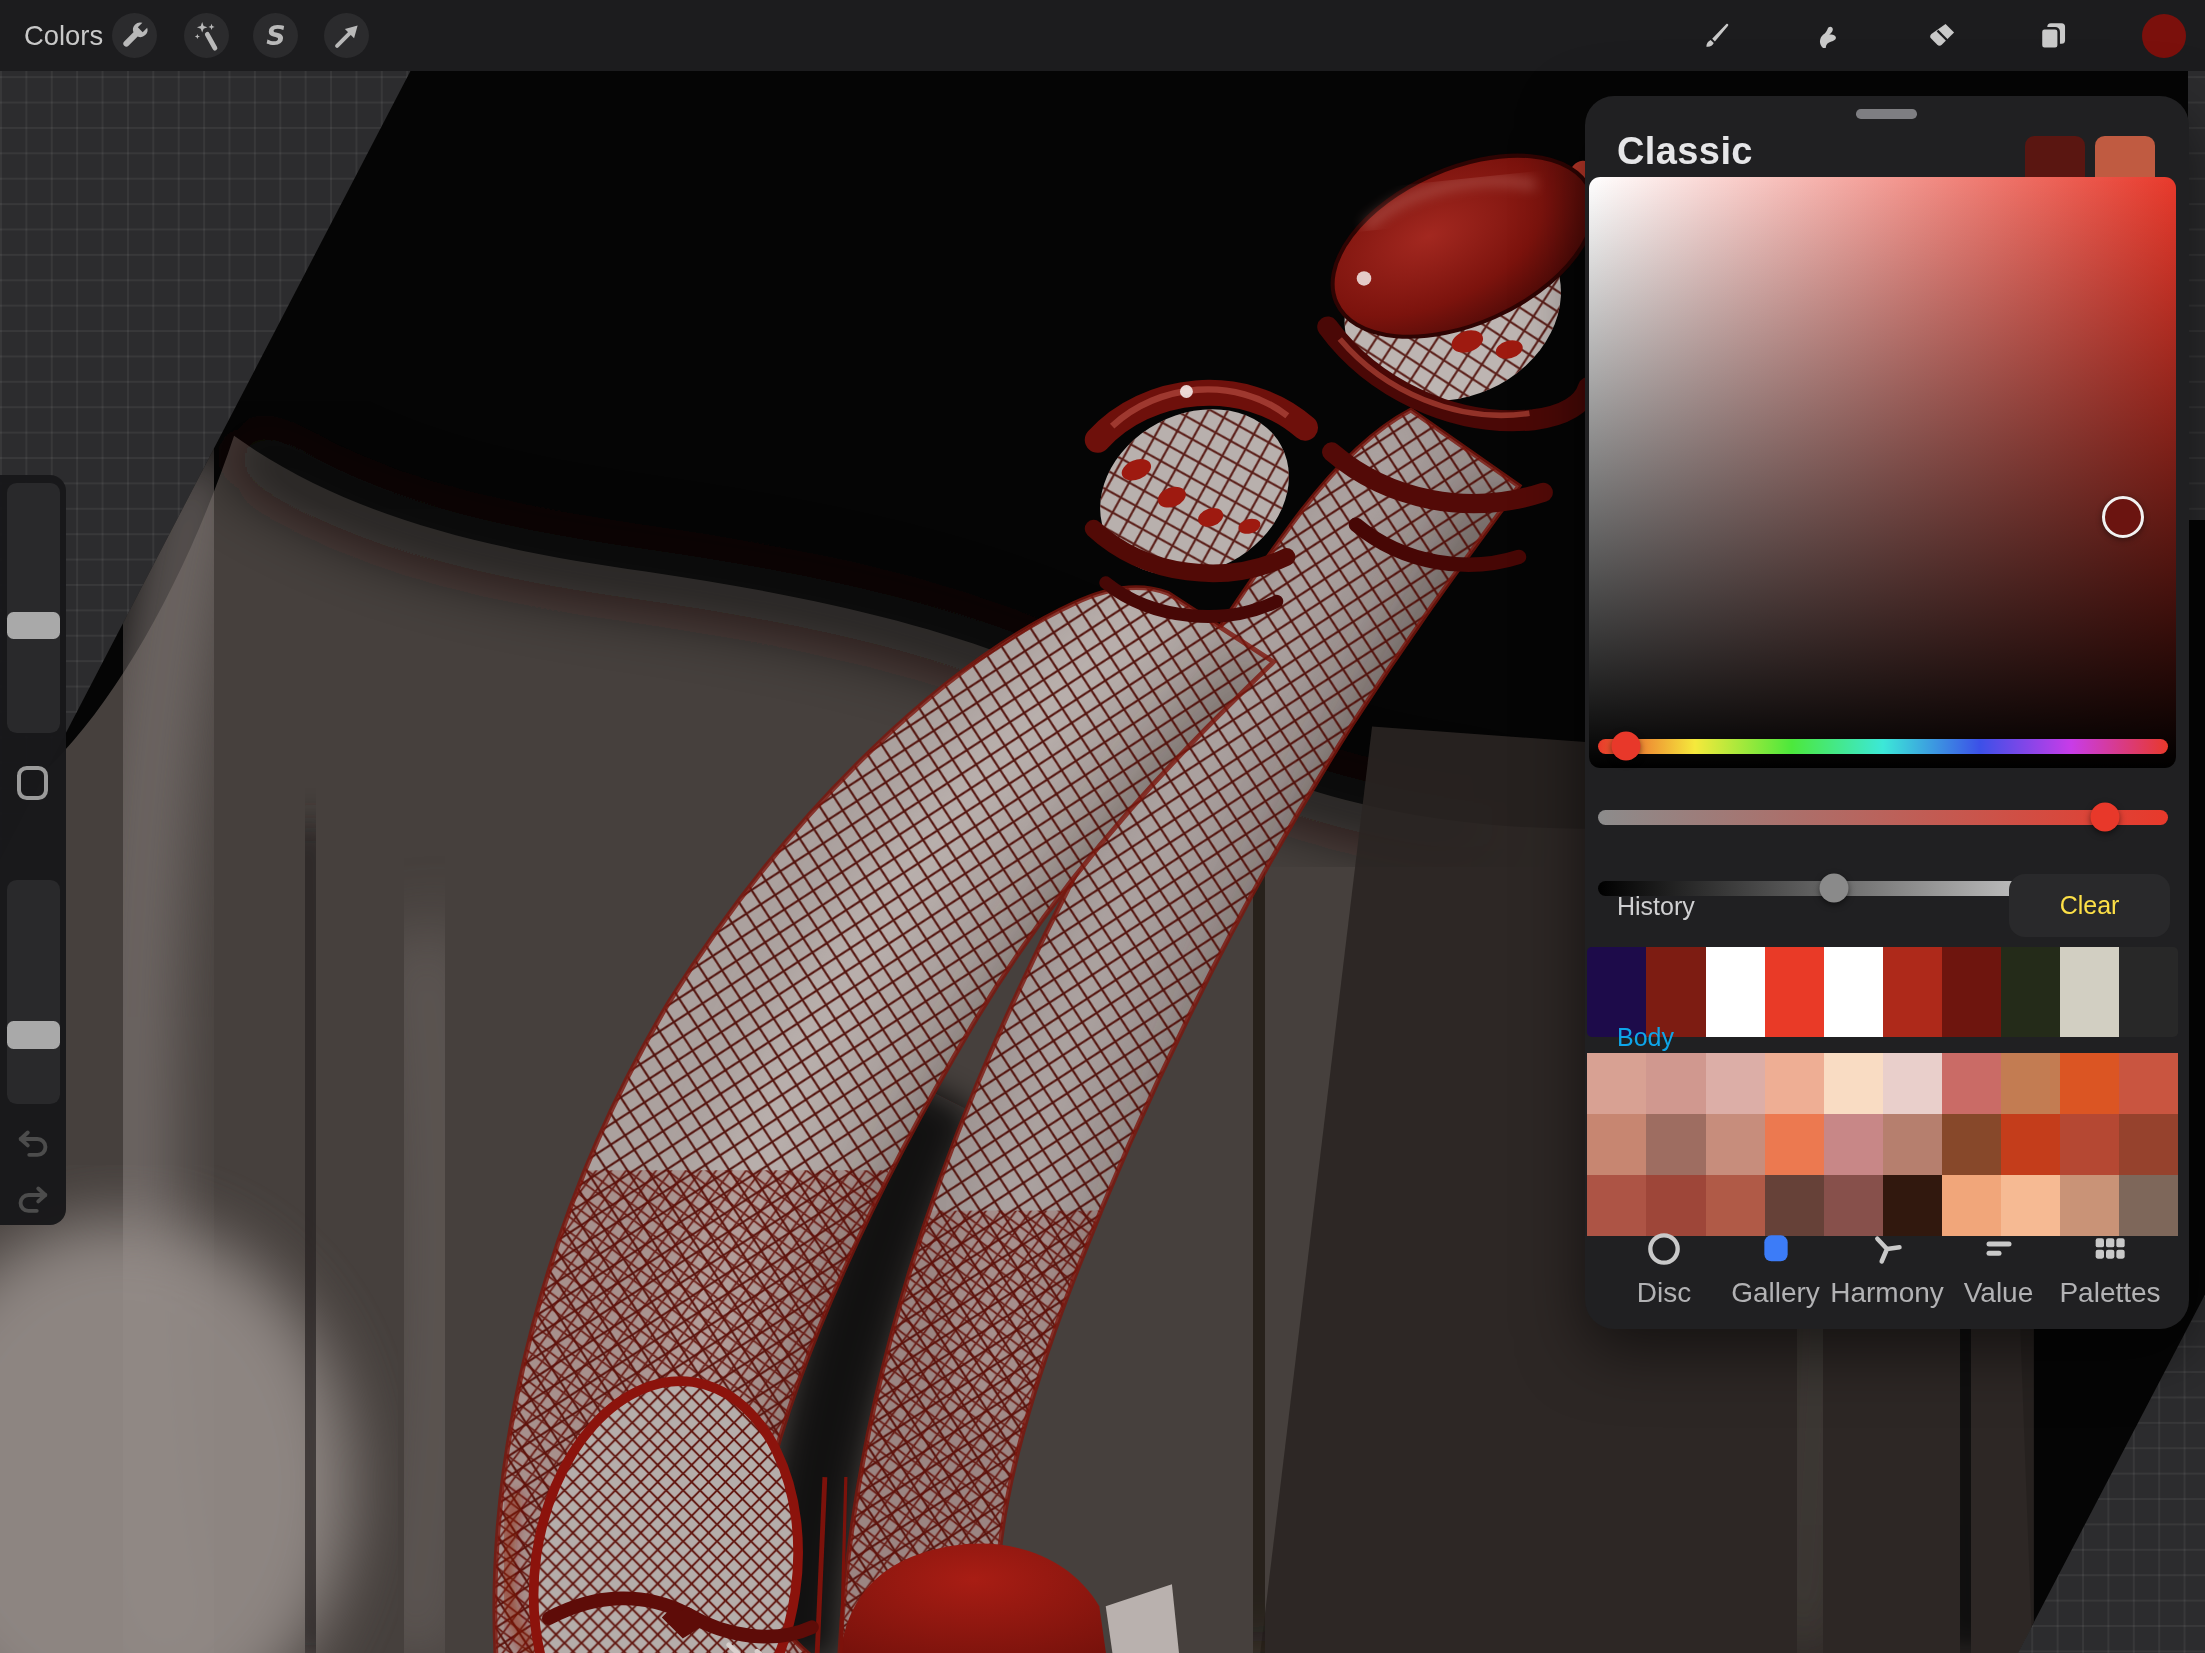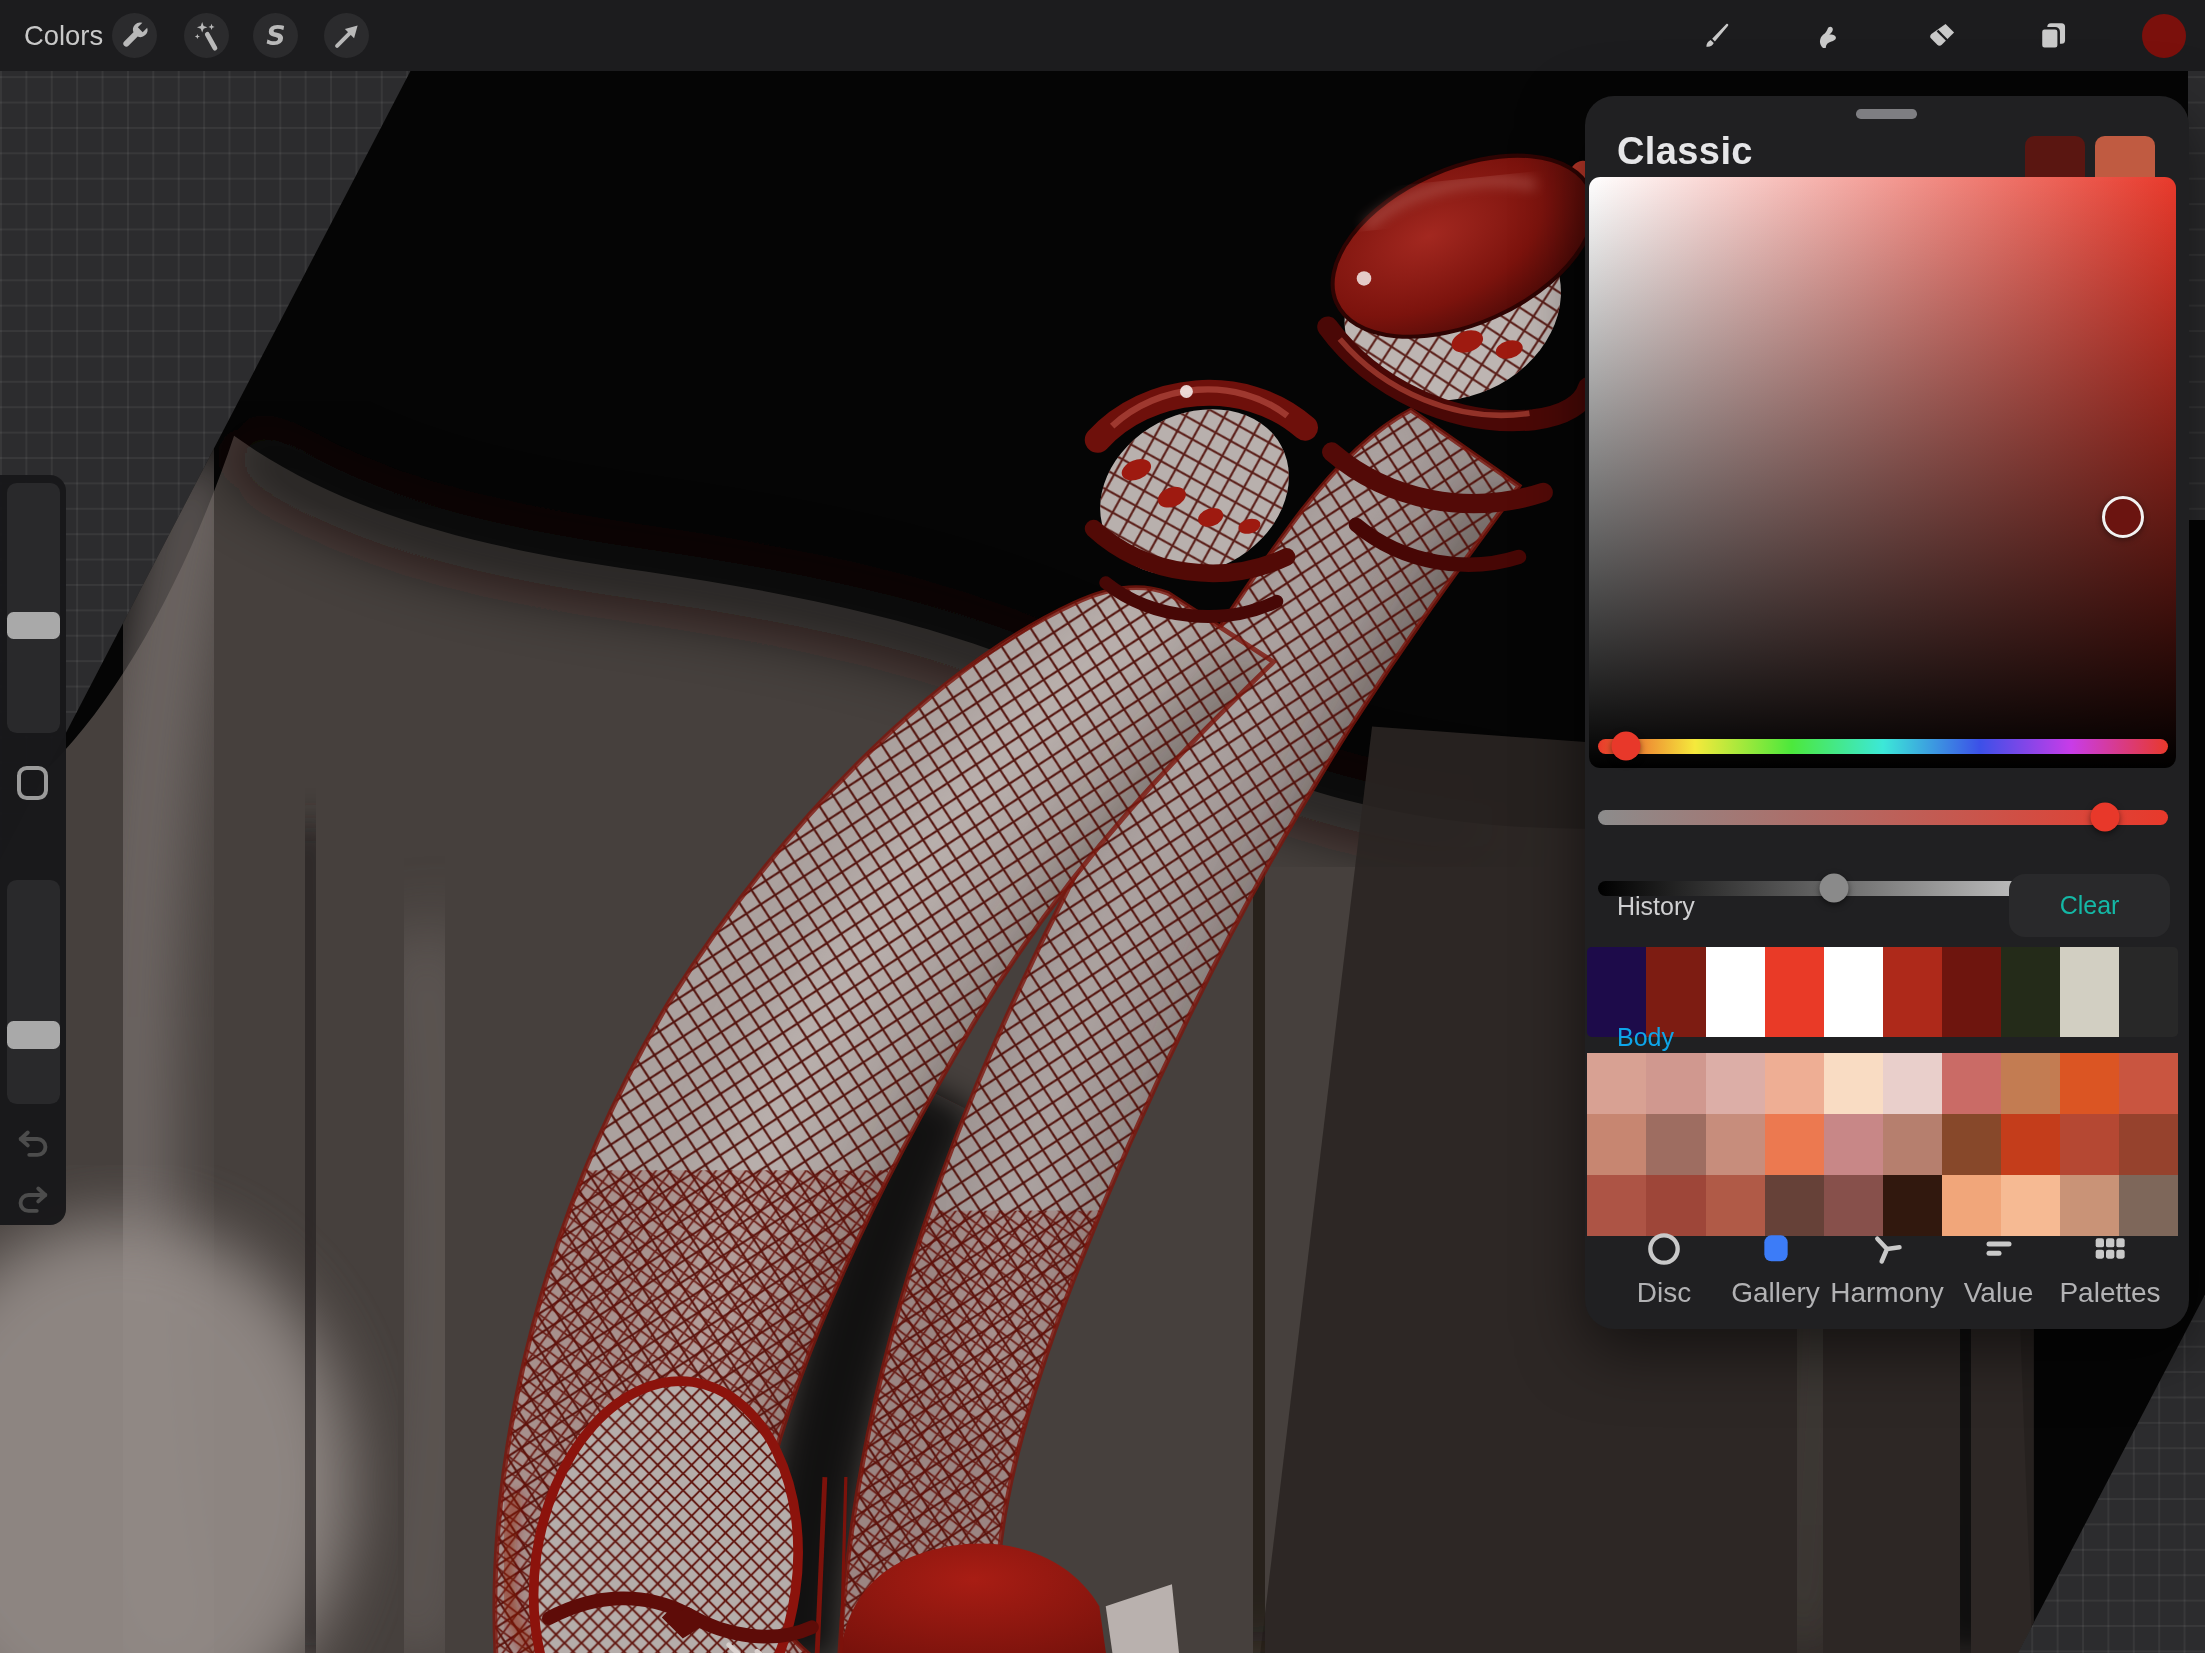--- a/index.html
+++ b/index.html
@@ -51,21 +51,21 @@
     background:linear-gradient(to bottom, rgba(0,0,0,0), #000),
                linear-gradient(to right, #ffffff, var(--square-hue,#e8392b));}
   .sb-picker{position:absolute;width:36px;height:36px;border:3.2px solid #f2f2f2;border-radius:50%;
     transform:translate(-50%,-50%);box-shadow:0 1.6px 6.5px rgba(0,0,0,.45);}
   .hslider{position:absolute;left:13px;width:570px;height:14.5px;border-radius:8px;}
   .hknob{position:absolute;top:50%;width:29px;height:29px;border-radius:50%;
     transform:translate(-14.5px,-50%);box-shadow:0 2.4px 6.5px rgba(0,0,0,.5);}
   .row-label{position:absolute;left:32px;font-size:25px;color:#cfcfd1;}
   .clear-btn{position:absolute;left:424px;top:778px;width:161px;height:63px;border-radius:16px;
     background:#29292b;display:flex;align-items:center;justify-content:center;
-    font-size:25px;color:#14b8a6;}
+    font-size:25px;color:#fde047;}
   .history-row{position:absolute;left:2.4px;top:851px;width:591px;height:90px;border-radius:4.8px;
     overflow:hidden;display:flex;}
   .history-row>div{flex:1;height:100%;}
   .palette-grid{position:absolute;left:2.4px;top:957px;width:591px;height:182px;
     display:grid;grid-template-columns:repeat(10,1fr);grid-auto-rows:61px;}
   .tabs{position:absolute;left:0;top:1133px;width:100%;display:flex;justify-content:space-between;
     padding:0 29px;box-sizing:border-box;}
   .tab{display:flex;flex-direction:column;align-items:center;gap:8px;width:100px;}
   .tab .icon{width:40px;height:40px;}
   .tab-label{font-size:28px;color:#b2b2b4;}

